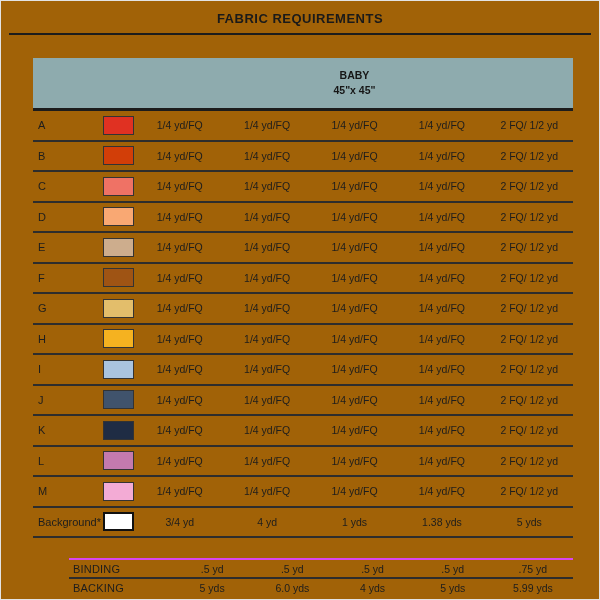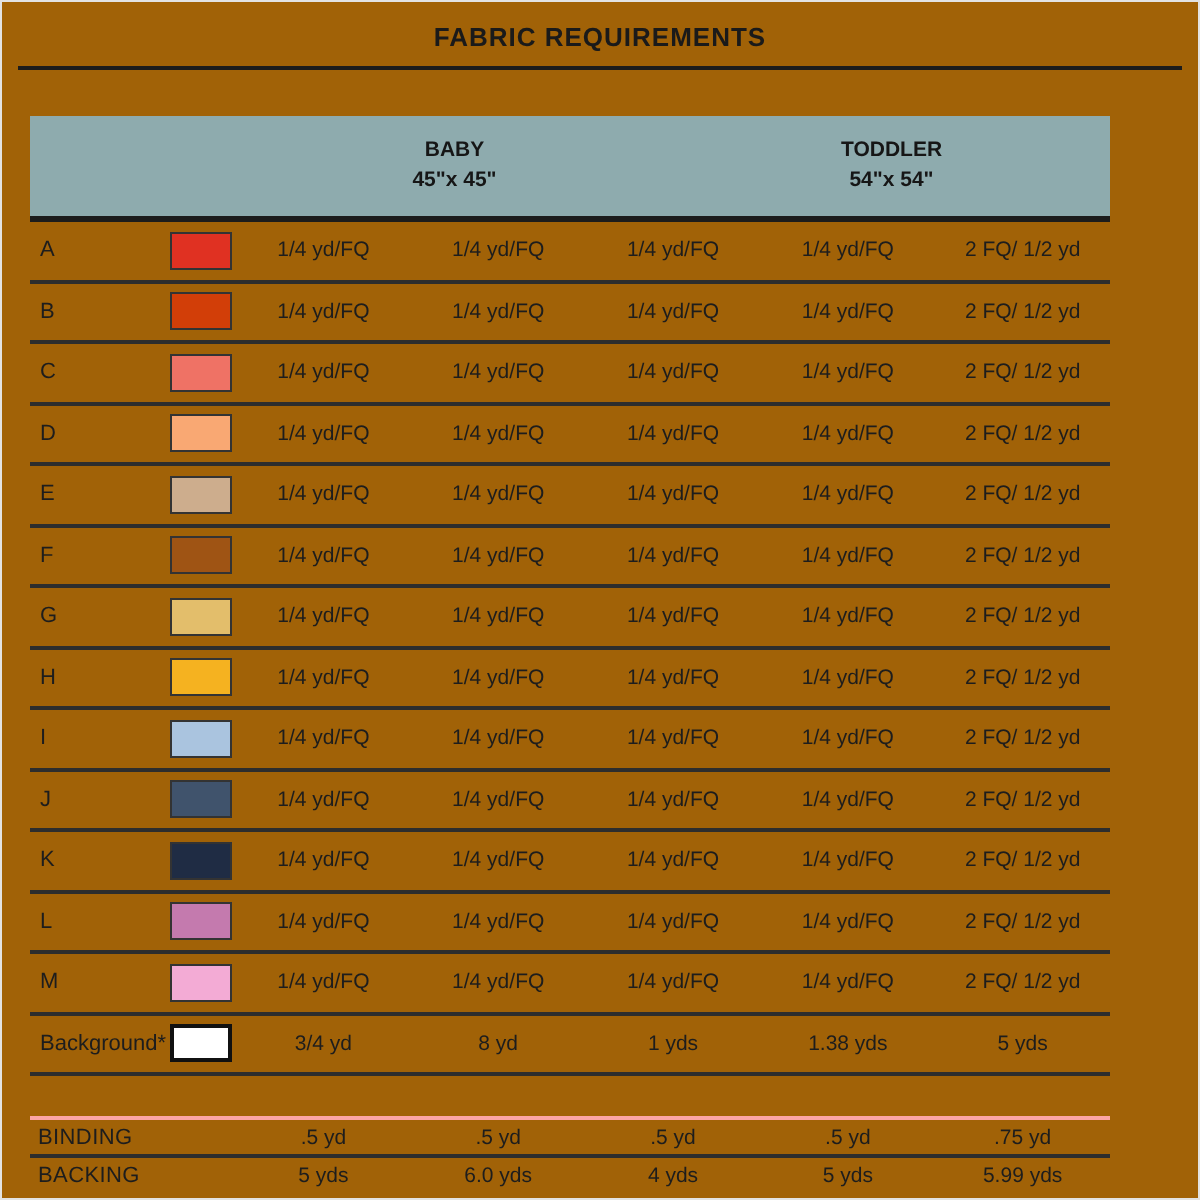--- a/index.html
+++ b/index.html
@@ -8,21 +8,21 @@
     background:#a16207; border:1px solid #e3e3e3;
     font-family:"Liberation Sans", sans-serif; color:#1d1d1d;
     overflow:hidden;
   }
   .title {
     text-align:center; padding-top:10px; font-size:13px; font-weight:600;
     letter-spacing:.5px; color:#1a1a1a;
   }
   .title-rule { height:2px; background:#1c1c1c; margin:7px 8px 0 8px; }
 
-  .table { position:absolute; left:14px; top:57px; width:540px; }
+  .table { position:absolute; left:32px; top:57px; width:540px; }
 
   .header-bar {
     display:flex; align-items:center; height:50px;
     border-bottom:3px solid #1c1c1c;
   }
   .header-spacer { width:103px; }
   .hcol {
     flex:1; text-align:center; font-weight:700; font-size:10.5px;
     line-height:1.45; color:#161616;
   }
@@ -36,45 +36,41 @@
   .cell-swatch { width:33px; display:flex; align-items:center; }
   .swatch {
     width:31px; height:19px; box-sizing:border-box;
     border:1.5px solid #333333; background:#ccc;
   }
   .swatch-heavy { border:2px solid #111111; }
   .cell-val { flex:1; text-align:center; font-size:10.5px; white-space:nowrap; }
 
   .gap { height:20px; }
 
-  .extra { border-top:2px solid #fca5a5; }
+  .extra { border-top:2px solid #d946ef;margin-left:36px; }
   .erow { display:flex; align-items:center; height:17px; border-bottom:2px solid #2d2d2d; }
   .erow:last-child { border-bottom:none; }
   .ecell-label { width:103px; padding-left:4px; font-size:11px; letter-spacing:.2px; box-sizing:border-box; }
 </style>
 </head>
 <body>
 
 <div class="page">
 
   <div class="title">FABRIC REQUIREMENTS</div>
   <div class="title-rule"></div>
 
   <div class="table">
 
     <div class="header-bar" id="header-bar" style="background: rgb(142, 171, 174);">
       <div class="header-spacer"></div>
       <div class="hcol">
         <span class="hname">BABY</span>
         <span class="hsize">45"x 45"</span>
       </div>
-      <div class="hcol">
-        <span class="hname">TODDLER</span>
-        <span class="hsize">54"x 54"</span>
-      </div>
     </div>
 
     <div id="fabric-rows">
   <div class="frow">
     <div class="cell-letter">A</div>
     <div class="cell-swatch">
       <div class="swatch" style="background: rgb(224, 49, 34);"></div>
     </div>
     <div class="cell-val">1/4 yd/FQ</div>
     <div class="cell-val">1/4 yd/FQ</div>
@@ -226,21 +222,21 @@
     <div class="cell-val">1/4 yd/FQ</div>
     <div class="cell-val">2 FQ/ 1/2 yd</div>
   </div>
 
   <div class="frow">
     <div class="cell-letter">Background*</div>
     <div class="cell-swatch">
       <div class="swatch swatch-heavy" style="background: rgb(255, 255, 255);"></div>
     </div>
     <div class="cell-val">3/4 yd</div>
-    <div class="cell-val">8 yd</div>
+    <div class="cell-val">4 yd</div>
     <div class="cell-val">1 yds</div>
     <div class="cell-val">1.38 yds</div>
     <div class="cell-val">5 yds</div>
   </div>
 </div>
 
     <div class="gap"></div>
 
     <div class="extra" id="extra-rows">
   <div class="erow">

